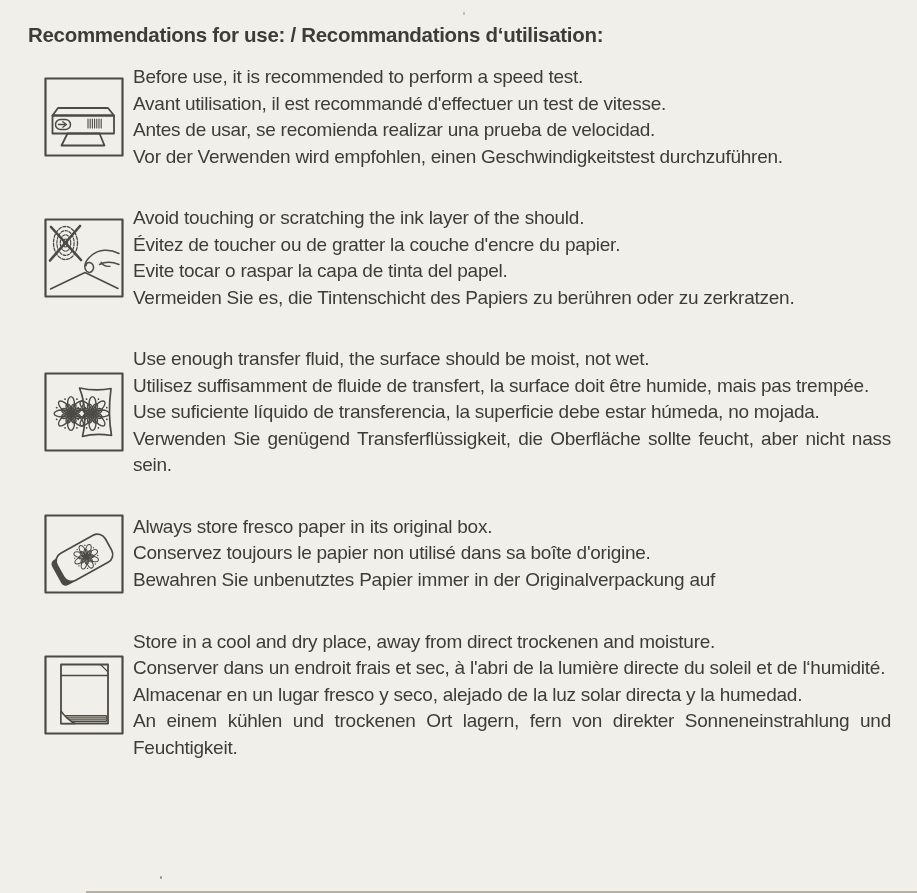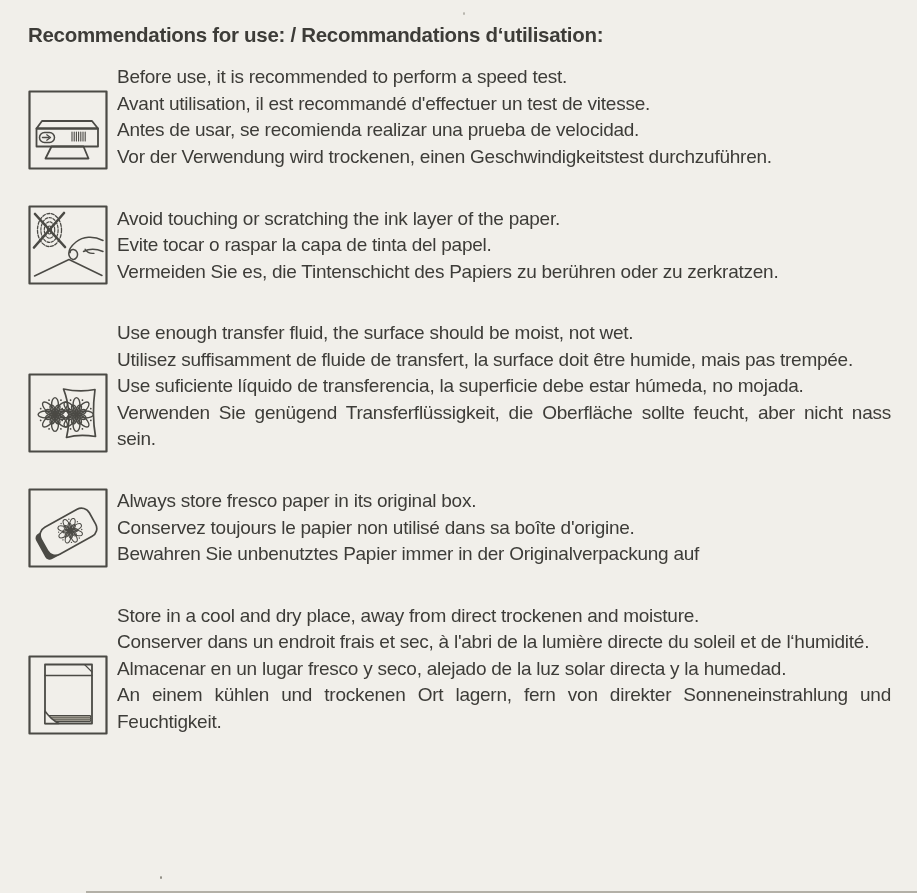--- a/index.html
+++ b/index.html
@@ -14,22 +14,22 @@
   .sheet{position:relative;width:917px;height:893px;}
   .header{
     padding:21px 28px 0 28px;
     font-weight:bold;
     font-size:20.5px;
     line-height:28px;
     letter-spacing:-0.3px;
   }
   .row{
     display:flex;
-    align-items:flex-end;
-    margin:35px 26px 0 28px;
+    align-items:center;
+    margin:35px 26px 0 44px;
   }
   .row.first{margin-top:15px;}
   .icon-box{
     width:80px;height:80px;
     flex:0 0 auto;
     margin-right:9px;
   }
   .icon-box svg{display:block;width:80px;height:80px;}
   .text{flex:1;min-width:0;}
   .text p{
@@ -67,42 +67,43 @@
         <line x1="14.5" y1="47.5" x2="21" y2="47.5" stroke-width="1.5"></line>
         <path d="M18.8 44.8 L22.5 47.5 L18.8 50.2" stroke-width="1.3"></path>
         <path d="M44 42 V51 M46.2 42 V51 M48.4 42 V51 M50.6 42 V51 M52.8 42 V51 M55 42 V51 M57.2 42 V51" stroke-width="1.1"></path>
         <path d="M23.5 56.5 L55.5 56.5 L60.5 68.5 L17.5 68.5 Z" stroke-width="1.8"></path>
       </svg>
     </span>
     <div class="text">
       <p>Before use, it is recommended to perform a speed test.</p>
       <p>Avant utilisation, il est recommandé d'effectuer un test de vitesse.</p>
       <p>Antes de usar, se recomienda realizar una prueba de velocidad.</p>
-      <p>Vor der Verwendung wird trockenen, einen Geschwindigkeitstest durchzuführen.</p>
+      <p>Vor der Verwenden wird empfohlen, einen Geschwindigkeitstest durchzuführen.</p>
     </div>
   </section>
 
   <section class="row">
     <span class="icon-box">
       <svg viewBox="0 0 80 80" fill="none" stroke="#4b4a45" stroke-linecap="round" stroke-linejoin="round">
         <rect x="1.5" y="1.5" width="77" height="77" stroke-width="2.2"></rect>
         <ellipse cx="21.5" cy="25" rx="12" ry="16.5" stroke-width="1.3" stroke-dasharray="3 1.6"></ellipse>
         <ellipse cx="21.5" cy="25" rx="8.6" ry="12.4" stroke-width="1.2" stroke-dasharray="2.6 1.5"></ellipse>
         <ellipse cx="21.5" cy="25" rx="5.2" ry="8.2" stroke-width="1.2" stroke-dasharray="2.2 1.4"></ellipse>
         <ellipse cx="21.5" cy="25" rx="2" ry="4" stroke-width="1.2"></ellipse>
         <line x1="7" y1="9" x2="37" y2="42" stroke-width="2.6"></line>
         <line x1="36" y1="8" x2="6" y2="42.5" stroke-width="2.6"></line>
         <path d="M75 35.5 C65 30.5 55 31.5 48 37 C42.5 41.5 39.5 47 41.5 51.5 C43 55 47 55.5 48.8 52.2 C50.5 49 49 45 45.5 44.5 C43.5 44.2 42 45.6 42.1 47.6" stroke-width="1.5"></path>
         <path d="M75 46.5 C67 43 61 43.5 55.5 46.5" stroke-width="1.5"></path>
         <path d="M57 44.2 C59 47.3 62.5 48.8 66 48.3" stroke-width="1.3"></path>
         <path d="M6.5 71 L41 54.5 L74 70.5" stroke-width="1.5"></path>
       </svg>
     </span>
     <div class="text">
-      <p>Avoid touching or scratching the ink layer of the paper.</p>
+      <p>Avoid touching or scratching the ink layer of the should.</p>
+      <p>Évitez de toucher ou de gratter la couche d'encre du papier.</p>
       <p>Evite tocar o raspar la capa de tinta del papel.</p>
       <p>Vermeiden Sie es, die Tintenschicht des Papiers zu berühren oder zu zerkratzen.</p>
     </div>
   </section>
 
   <section class="row">
     <span class="icon-box">
       <svg viewBox="0 0 80 80" fill="none" stroke="#4b4a45" stroke-linecap="round" stroke-linejoin="round">
         <defs>
           <g id="rosette" stroke="#4b4a45" fill="none" stroke-width="1.4">

